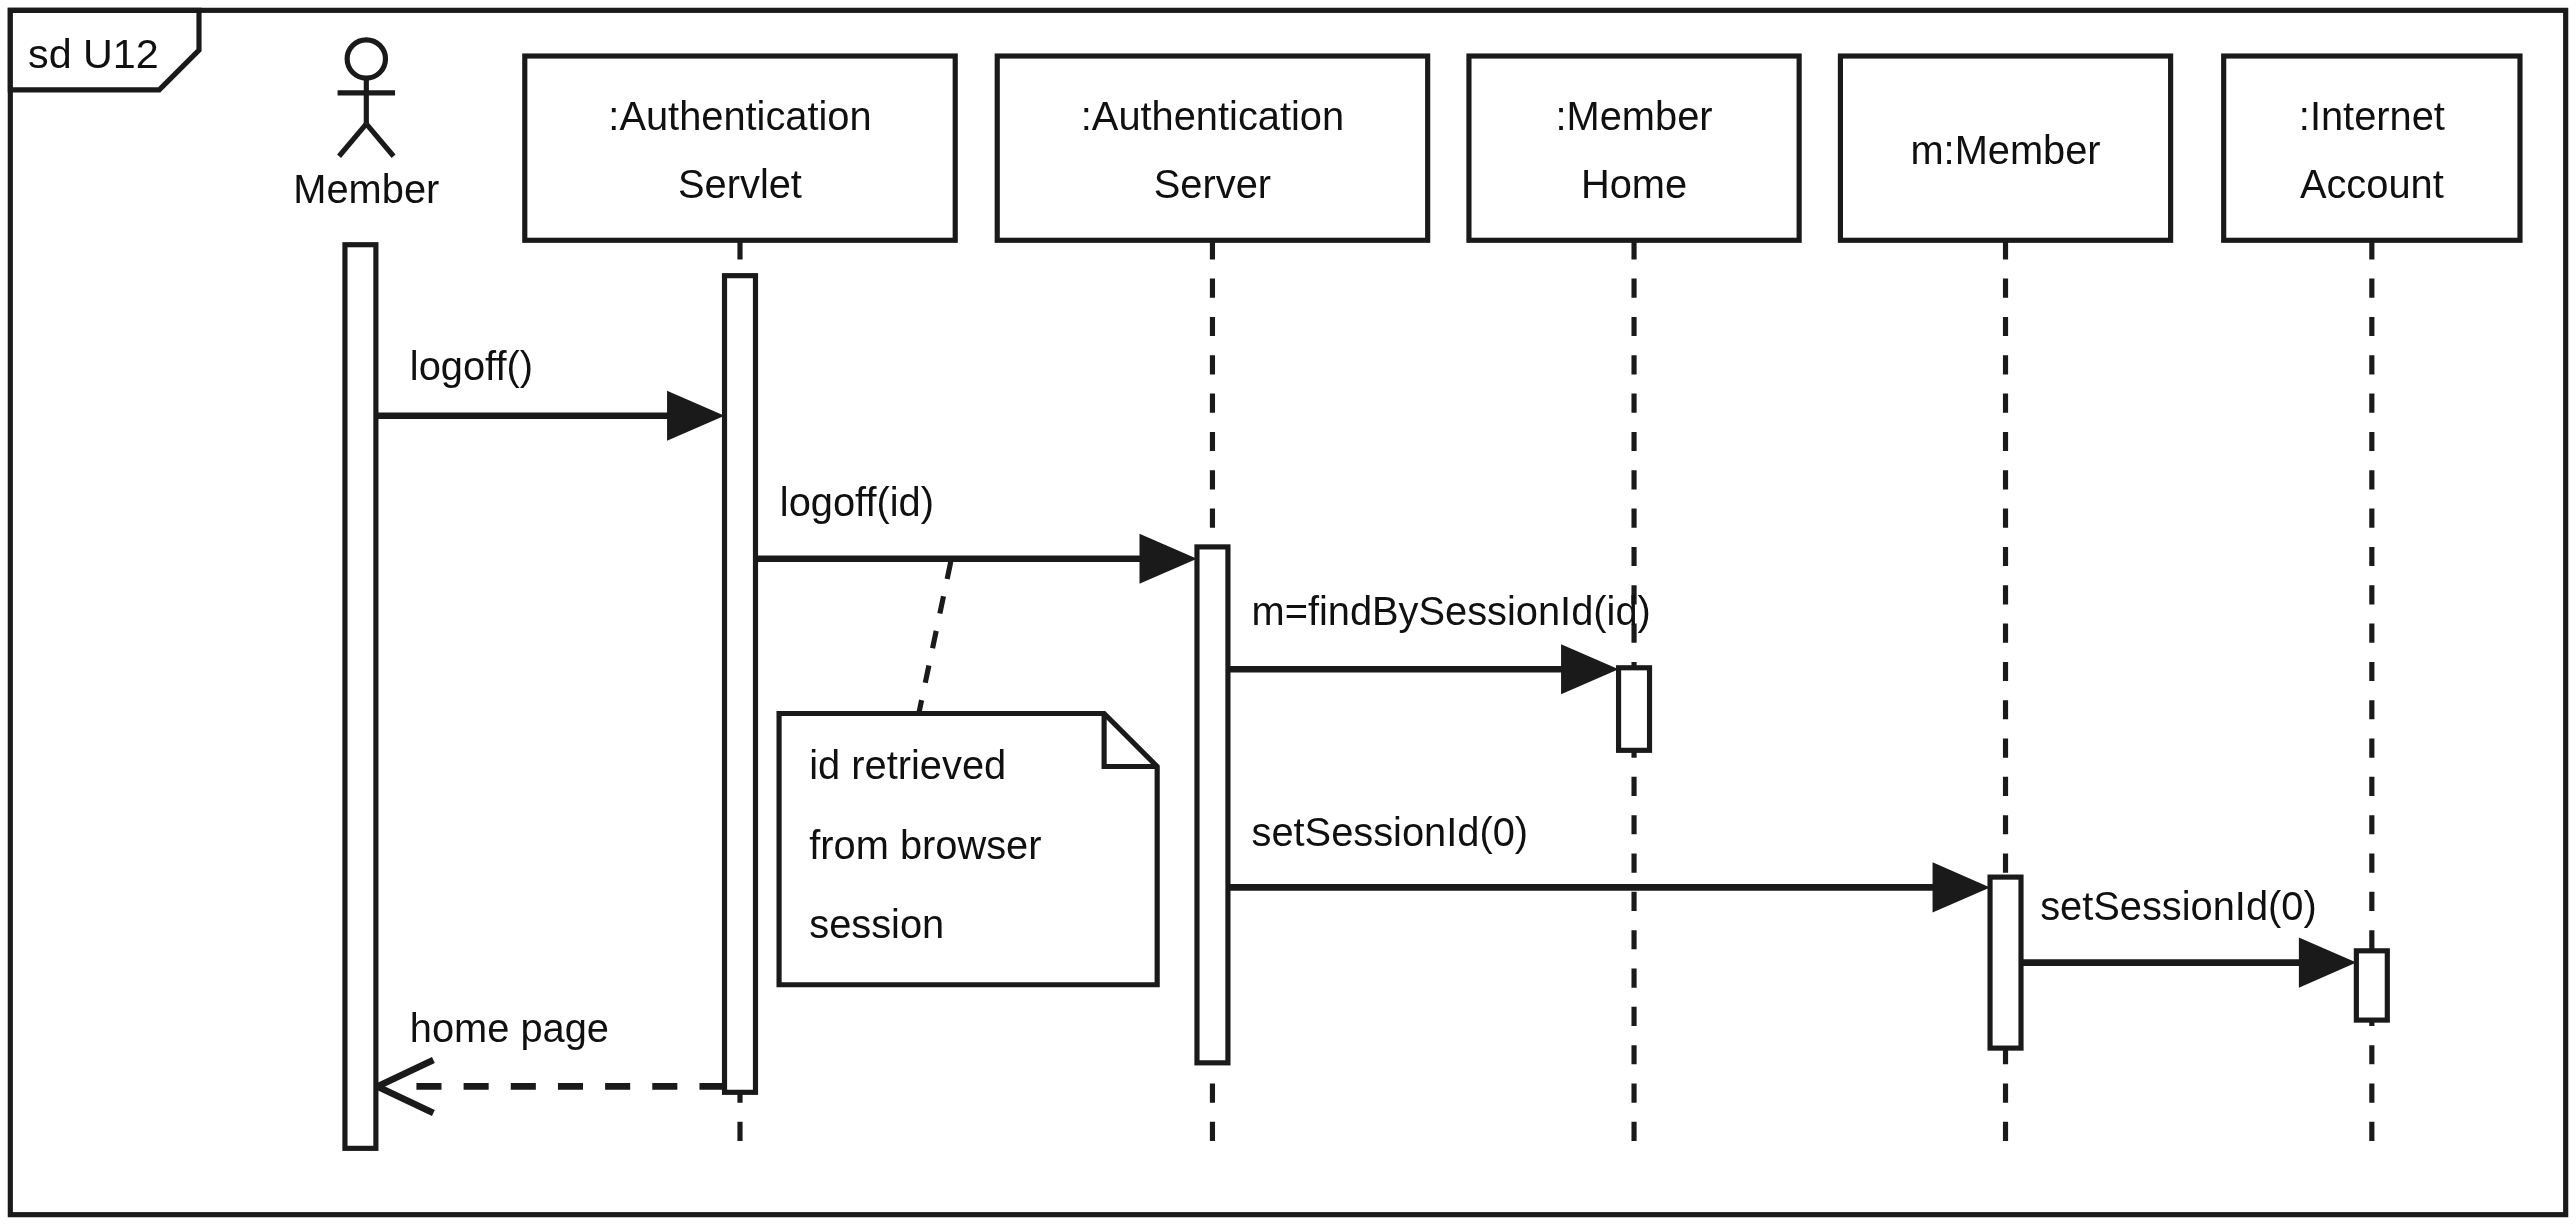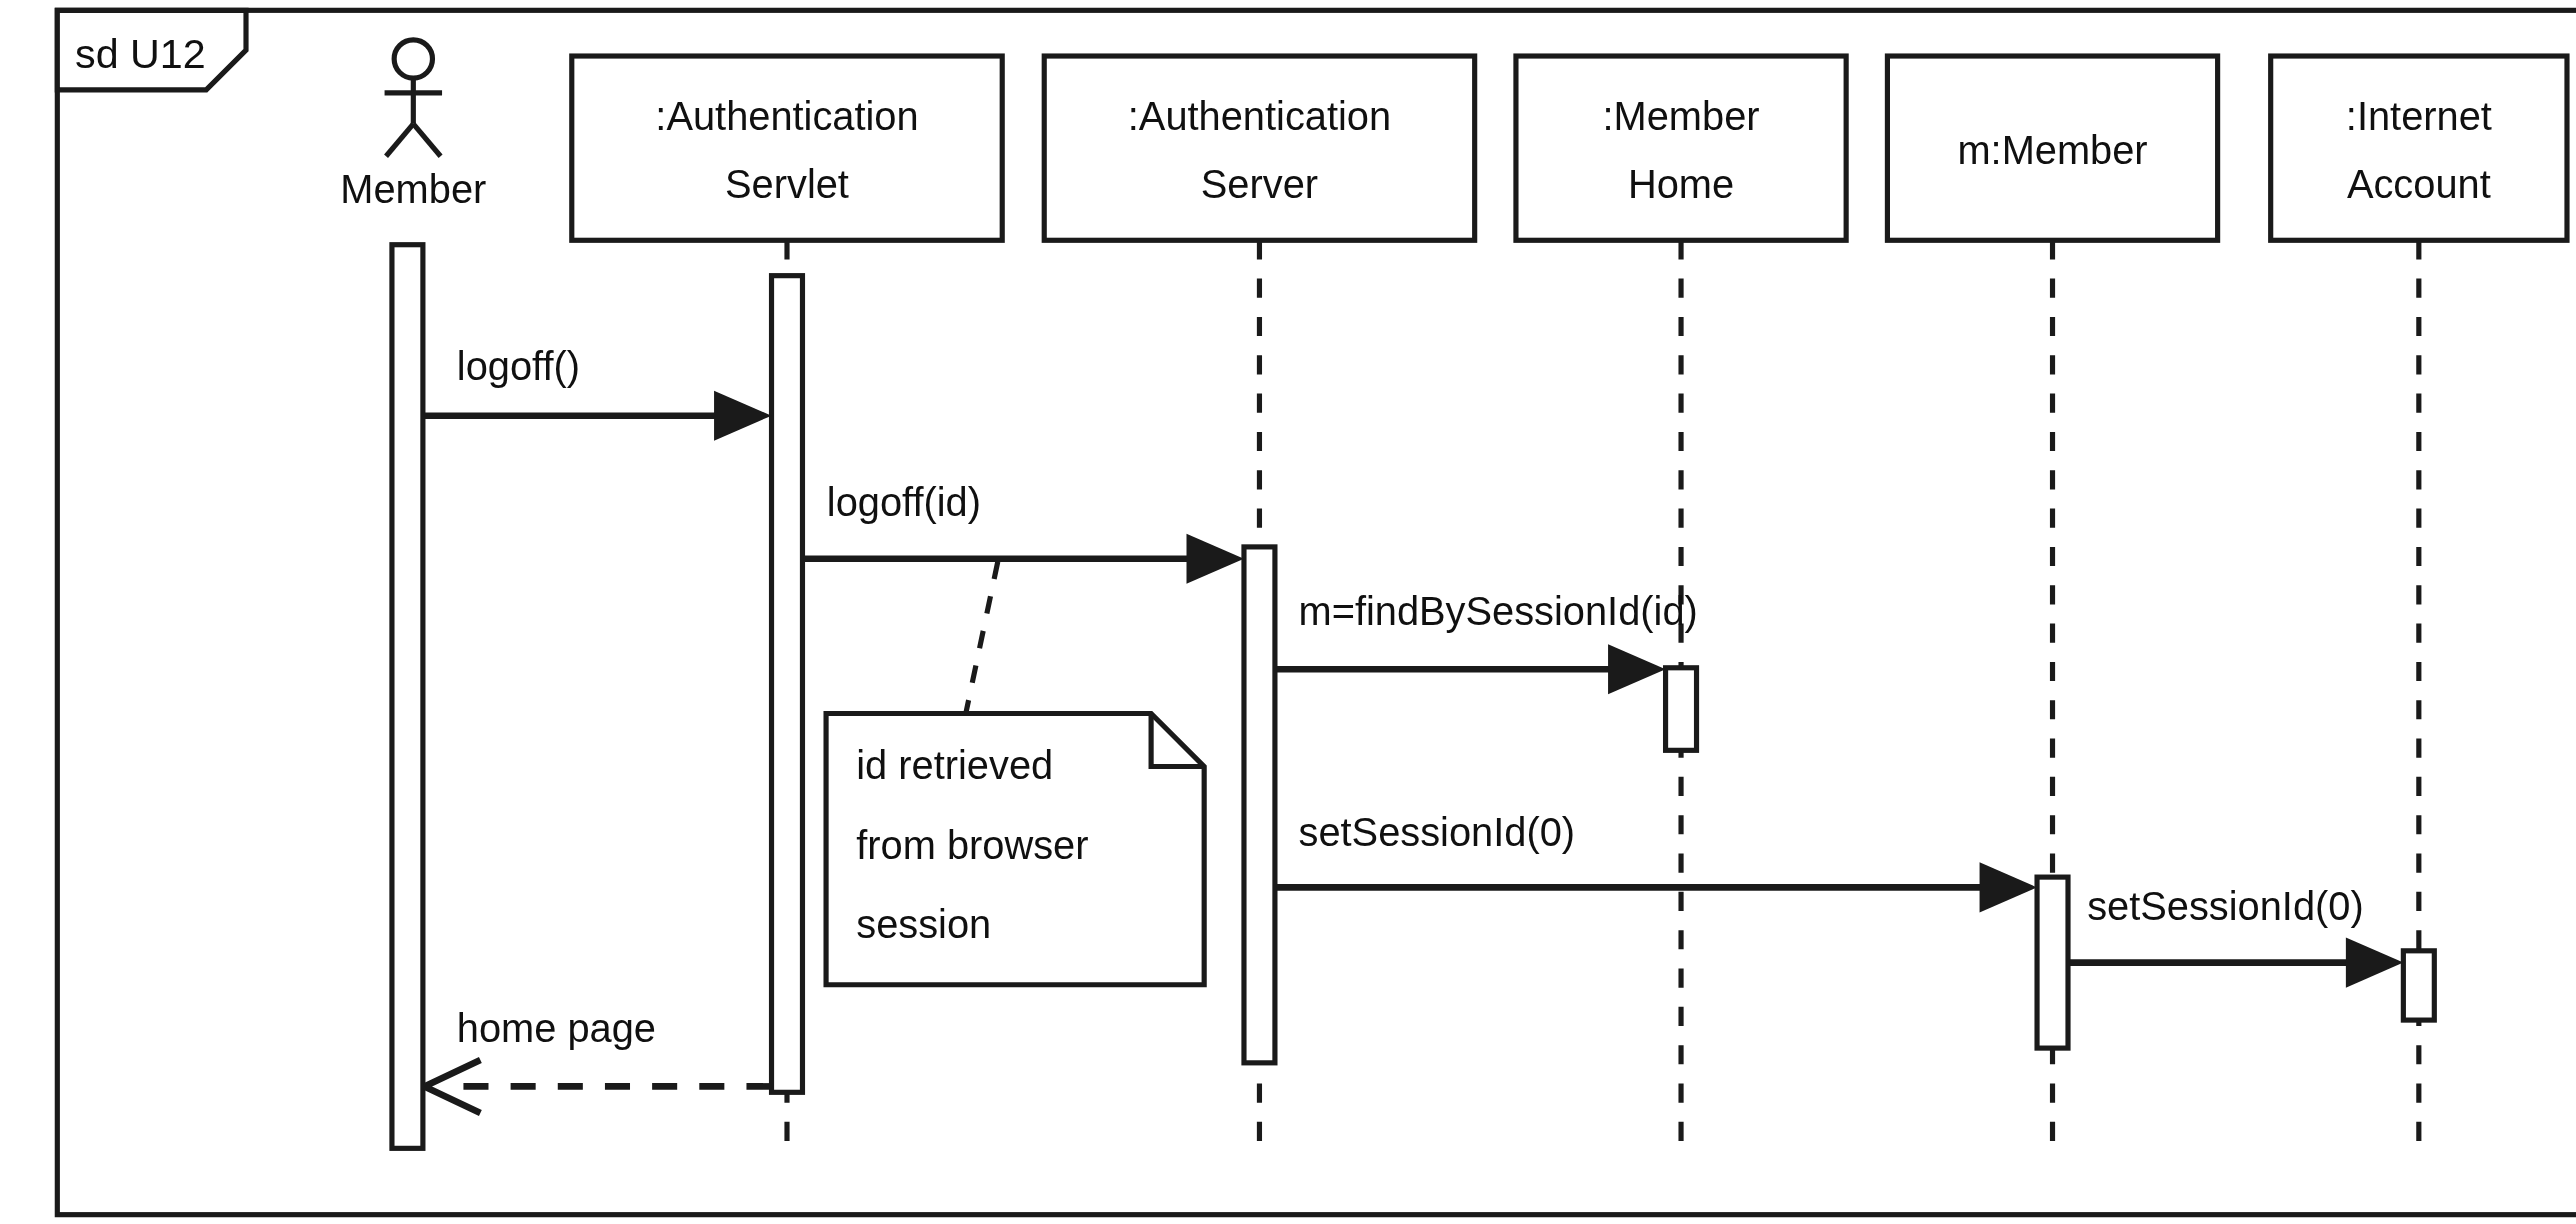--- a/index.html
+++ b/index.html
@@ -6,21 +6,20 @@
     margin: 0;
     padding: 0;
     background: #ffffff;
   }
   #diagram-root {
     position: relative;
     width: 2204px;
     height: 1225px;
     background: #ffffff;
     font-family: "Liberation Sans", sans-serif;
-    padding-left: 47px;
   }
   svg.canvas {
     display: block;
     width: 2576px;
     height: 1225px;
   }
   .stroke-dark { stroke: #1a1a1a; fill: none; }
   .fill-white { fill: #ffffff; }
   text {
     font-family: "Liberation Sans", sans-serif;

